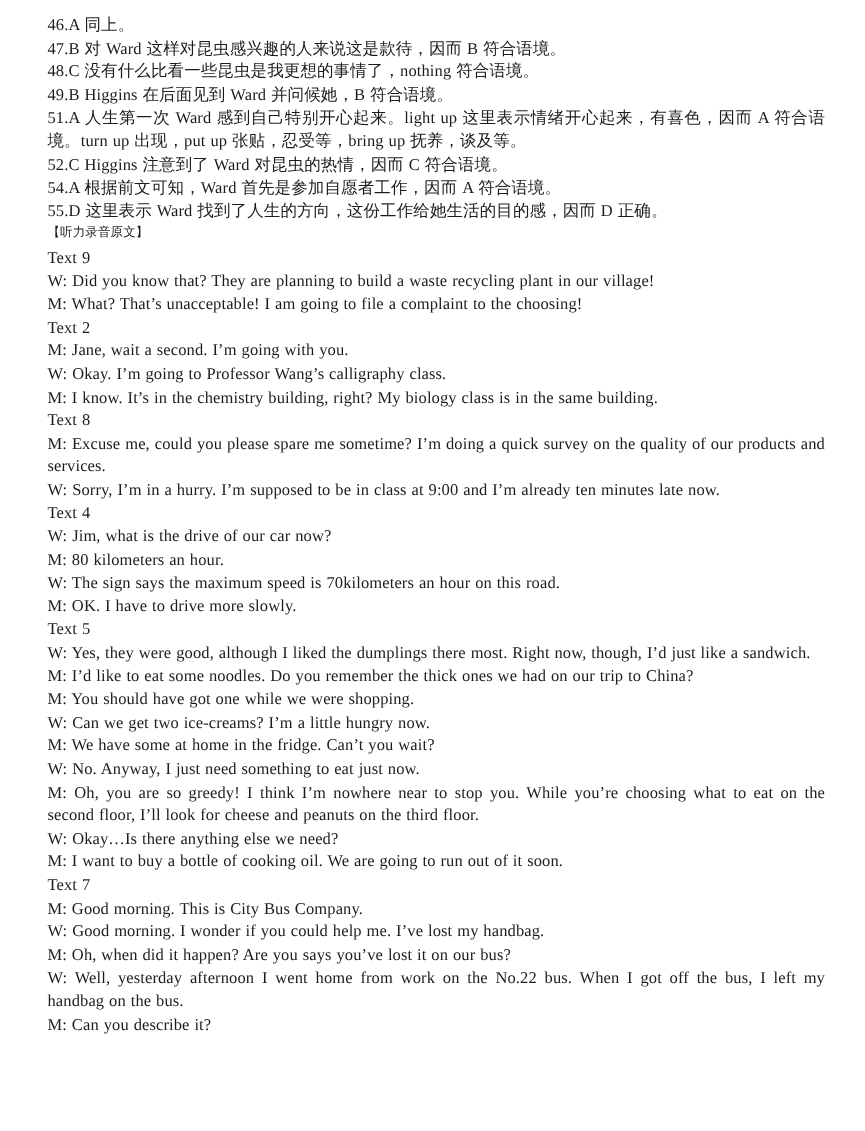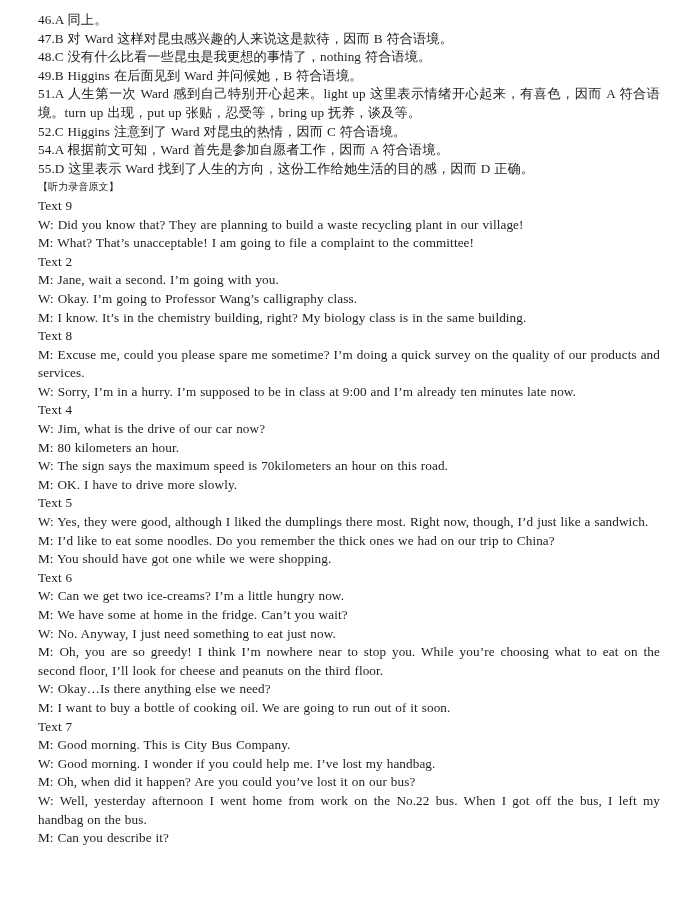--- a/index.html
+++ b/index.html
@@ -46,44 +46,43 @@
       <p>49.B Higgins 在后面见到 Ward 并问候她，B 符合语境。</p>
       <p>51.A 人生第一次 Ward 感到自己特别开心起来。light up 这里表示情绪开心起来，有喜色，因而 A 符合语境。turn up 出现，put up 张贴，忍受等，bring up 抚养，谈及等。</p>
       <p>52.C Higgins 注意到了 Ward 对昆虫的热情，因而 C 符合语境。</p>
       <p>54.A 根据前文可知，Ward 首先是参加自愿者工作，因而 A 符合语境。</p>
       <p>55.D 这里表示 Ward 找到了人生的方向，这份工作给她生活的目的感，因而 D 正确。</p>
     </section>
   <p class="section-title">【听力录音原文】</p>
   <section id="transcript">
       <p>Text 9</p>
       <p>W: Did you know that? They are planning to build a waste recycling plant in our village!</p>
-      <p>M: What? That’s unacceptable! I am going to file a complaint to the committee!</p>
+      <p>M: What? That’s unacceptable! I am going to file a complaint to the choosing!</p>
       <p>Text 2</p>
       <p>M: Jane, wait a second. I’m going with you.</p>
       <p>W: Okay. I’m going to Professor Wang’s calligraphy class.</p>
       <p>M: I know. It’s in the chemistry building, right? My biology class is in the same building.</p>
       <p>Text 8</p>
       <p>M: Excuse me, could you please spare me sometime? I’m doing a quick survey on the quality of our products and services.</p>
       <p>W: Sorry, I’m in a hurry. I’m supposed to be in class at 9:00 and I’m already ten minutes late now.</p>
       <p>Text 4</p>
       <p>W: Jim, what is the drive of our car now?</p>
       <p>M: 80 kilometers an hour.</p>
       <p>W: The sign says the maximum speed is 70kilometers an hour on this road.</p>
       <p>M: OK. I have to drive more slowly.</p>
       <p>Text 5</p>
       <p>W: Yes, they were good, although I liked the dumplings there most. Right now, though, I’d just like a sandwich.</p>
       <p>M: I’d like to eat some noodles. Do you remember the thick ones we had on our trip to China?</p>
       <p>M: You should have got one while we were shopping.</p>
-      <p>Text 6</p>
       <p>W: Can we get two ice-creams? I’m a little hungry now.</p>
       <p>M: We have some at home in the fridge. Can’t you wait?</p>
       <p>W: No. Anyway, I just need something to eat just now.</p>
       <p>M: Oh, you are so greedy! I think I’m nowhere near to stop you. While you’re choosing what to eat on the second floor, I’ll look for cheese and peanuts on the third floor.</p>
       <p>W: Okay…Is there anything else we need?</p>
       <p>M: I want to buy a bottle of cooking oil. We are going to run out of it soon.</p>
       <p>Text 7</p>
       <p>M: Good morning. This is City Bus Company.</p>
       <p>W: Good morning. I wonder if you could help me. I’ve lost my handbag.</p>
-      <p>M: Oh, when did it happen? Are you could you’ve lost it on our bus?</p>
+      <p>M: Oh, when did it happen? Are you says you’ve lost it on our bus?</p>
       <p>W: Well, yesterday afternoon I went home from work on the No.22 bus. When I got off the bus, I left my handbag on the bus.</p>
       <p>M: Can you describe it?</p>
     </section>
 </div>
 
 </body></html>

